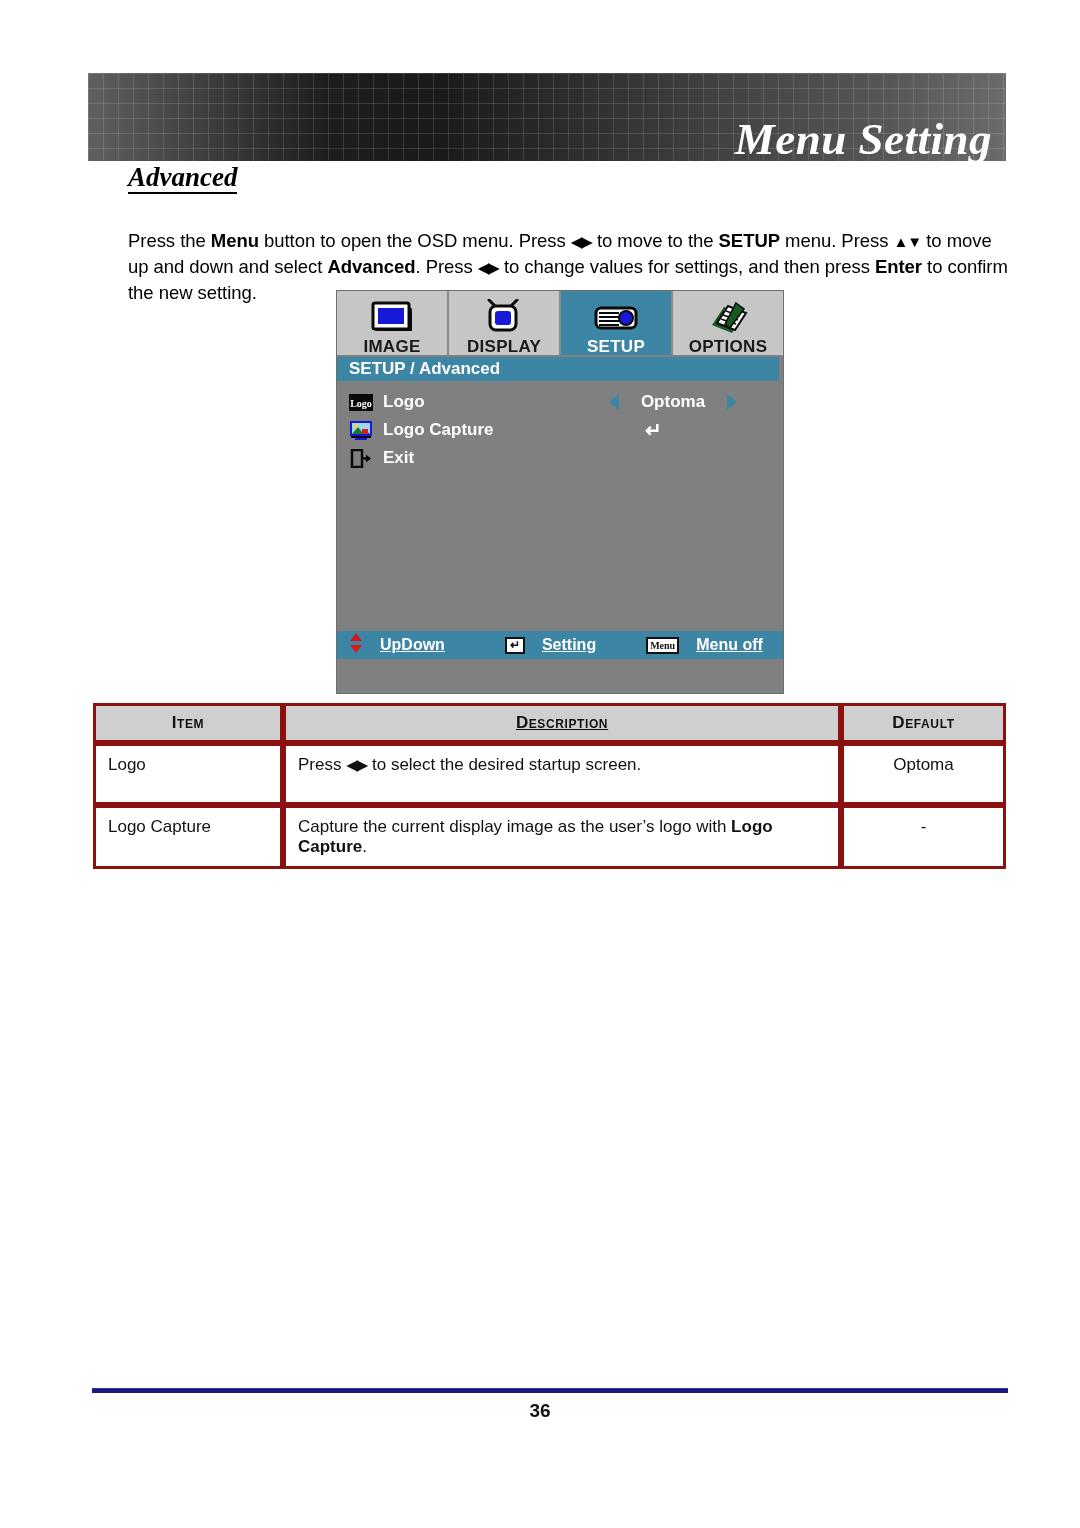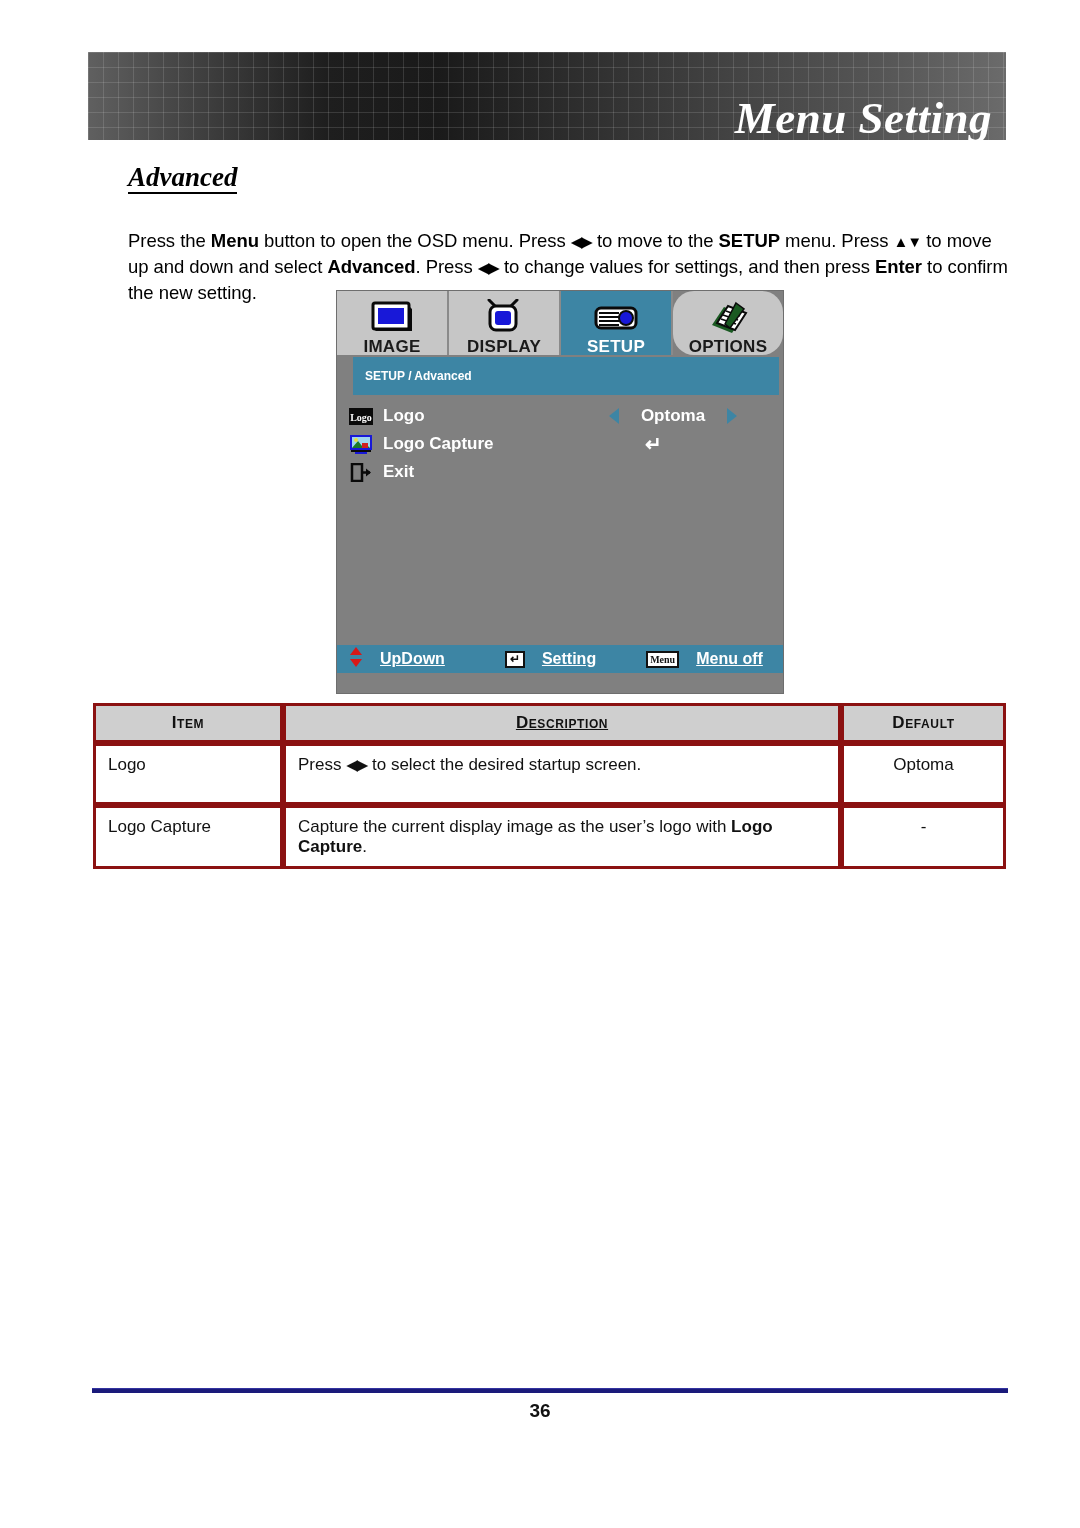--- a/index.html
+++ b/index.html
@@ -12,21 +12,21 @@
     height: 1528px;
     position: relative;
     font-family: "Liberation Sans", sans-serif;
     overflow: hidden;
   }
 
   
   #banner {
     position: absolute;
     left: 88px;
-    top: 52px;
+    top: 73px;
     width: 918px;
     height: 88px;
     background:
       repeating-linear-gradient(to right,
         rgba(255,255,255,0.13) 0px, rgba(255,255,255,0.13) 1px,
         rgba(255,255,255,0) 1px, rgba(255,255,255,0) 15px),
       repeating-linear-gradient(to bottom,
         rgba(255,255,255,0.13) 0px, rgba(255,255,255,0.13) 1px,
         rgba(255,255,255,0) 1px, rgba(255,255,255,0) 15px),
       linear-gradient(to right, #606060 0%, #4a4a4a 8%, #1e1e1e 26%,
@@ -97,49 +97,49 @@
     flex: 1 1 0;
     background: #c6c6c6;
     border-right: 2px solid #8a8a8a;
     box-sizing: border-box;
     display: flex;
     flex-direction: column;
     align-items: center;
     justify-content: flex-start;
     padding-top: 7px;
   }
-  .osd-tab:last-child { border-right: none; border-radius: 21px; }
+  .osd-tab:last-child { border-right: none; }
   .osd-tab.active { background: #3d85a4; }
   .osd-tab-icon {
     height: 42px;
     display: flex;
     align-items: center;
     justify-content: center;
   }
   .osd-tab-label {
     font-size: 17px;
     font-weight: bold;
     color: #1a1a1a;
     letter-spacing: 0.3px;
     line-height: 1;
     margin-top: 1px;
   }
   .osd-tab.active .osd-tab-label { color: #ffffff; }
 
   #osd-crumb {
-    height: 38px;
+    height: 24px;
     background: #3d85a4;
     color: #ffffff;
-    font-size: 12px;
+    font-size: 17px;
     font-weight: bold;
     display: flex;
     align-items: center;
     padding-left: 12px;
     box-sizing: border-box;
-    margin: 2px 4px 0 16px;
+    margin: 2px 4px 0 0;
   }
 
   #osd-body {
     position: relative;
     height: 270px;
     padding: 8px 0 0 0;
   }
   .osd-row {
     display: flex;
     align-items: center;

